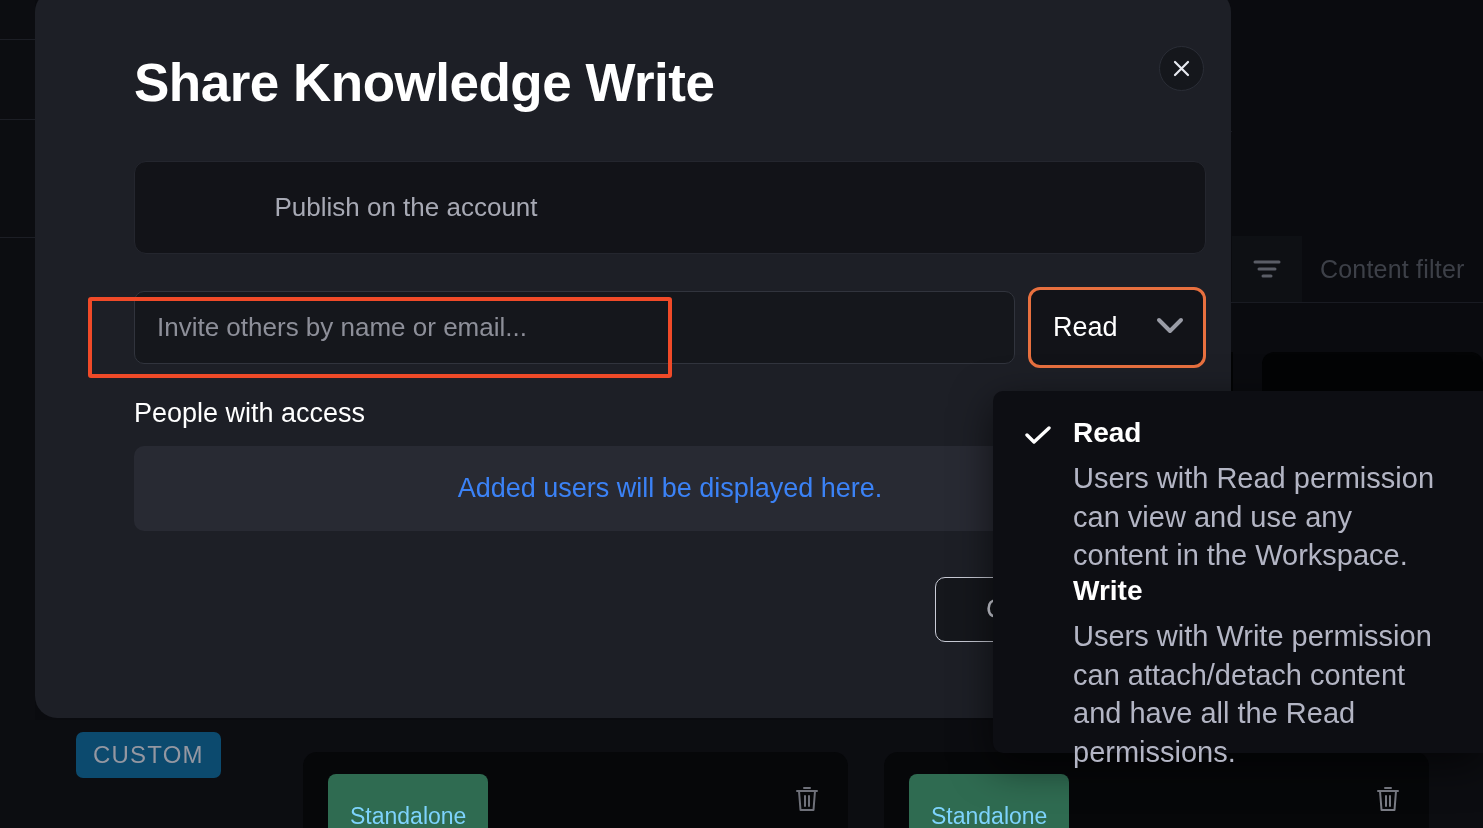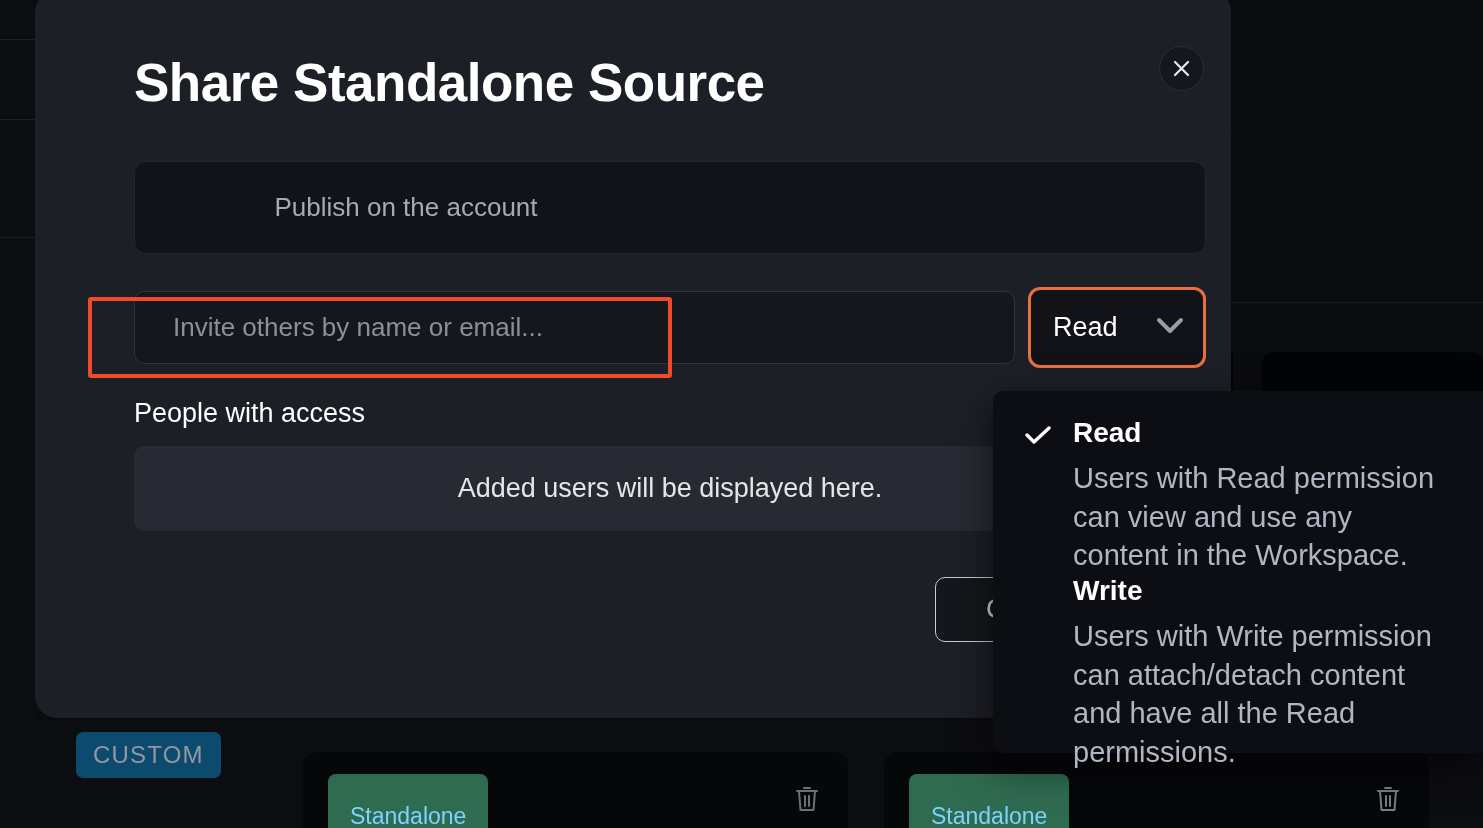--- a/index.html
+++ b/index.html
@@ -195,21 +195,21 @@
   
   .invite-input {
     position: absolute;
     left: 99px; top: 301px;
     width: 881px; height: 73px;
     background: #15171c;
     border: 1px solid #31343d;
     border-radius: 10px;
     display: flex;
     align-items: center;
-    padding: 0 38px;
+    padding: 0 22px;
   }
   .invite-placeholder {
     color: #8d8f99;
     font-size: 26px;
   }
 
   .perm-select {
     position: absolute;
     left: 993px; top: 297px;
     width: 178px; height: 81px;
@@ -243,21 +243,21 @@
   }
   .people-box {
     position: absolute;
     left: 99px; top: 456px;
     width: 1072px; height: 85px;
     background: #282a33;
     border-radius: 10px;
     display: flex; align-items: center; justify-content: center;
   }
   .people-empty {
-    color: #e5e5e5;
+    color: #3b82f6;
     font-size: 27px;
   }
 
   
   .cancel-btn {
     position: absolute;
     left: 900px; top: 587px;
     width: 186px; height: 65px;
     background: #15171c;
     border: 1px solid #c9cbd6;
@@ -326,20 +326,28 @@
     <div class="bg-topstub"></div>
     <div class="bg-card-stub"></div>
     <div class="bg-card-stub2"></div>
 
     <div class="bg-rail">
       <div class="bg-rail-div" style="top:39px"></div>
       <div class="bg-rail-div" style="top:119px"></div>
       <div class="bg-rail-div" style="top:237px"></div>
     </div>
 
+    <div class="bg-toolbar">
+      <div class="bg-filter-iconbox">
+        <svg class="filter-icon" width="30" height="22" viewBox="0 0 30 22" fill="none">
+          <path d="M3 4h24M7 11h16M11 18h8" stroke="#5a5d66" stroke-width="3" stroke-linecap="round"></path>
+        </svg>
+      </div>
+      <div class="bg-filter-label">Content filter</div>
+    </div>
 
     <div class="bg-custom-badge">CUSTOM</div>
 
     <div class="bg-card c1">
       <div class="standalone-chip">Standalone</div>
       <div class="trash-btn">
         <svg width="26" height="28" viewBox="0 0 26 28" fill="none">
           <path d="M3 6h20M10 3h6M5 6l1.5 19h13L21 6M11 11v10M15 11v10" stroke="#6e7079" stroke-width="2" stroke-linecap="round" stroke-linejoin="round"></path>
         </svg>
       </div>
@@ -350,21 +358,21 @@
       <div class="trash-btn">
         <svg width="26" height="28" viewBox="0 0 26 28" fill="none">
           <path d="M3 6h20M10 3h6M5 6l1.5 19h13L21 6M11 11v10M15 11v10" stroke="#7b7d86" stroke-width="2" stroke-linecap="round" stroke-linejoin="round"></path>
         </svg>
       </div>
     </div>
   </div>
 
   <div class="modal">
 
-    <div class="modal-title">Share Standalone Source</div>
+    <div class="modal-title">Share Knowledge Write</div>
 
     <div class="close-btn">
       <svg width="17" height="17" viewBox="0 0 17 17" fill="none">
         <path d="M2 2l13 13M15 2L2 15" stroke="#e7e9f0" stroke-width="2.2" stroke-linecap="round"></path>
       </svg>
     </div>
 
     <div class="tabbar">
       <div class="tab inactive">Publish on the account</div>
     </div>

